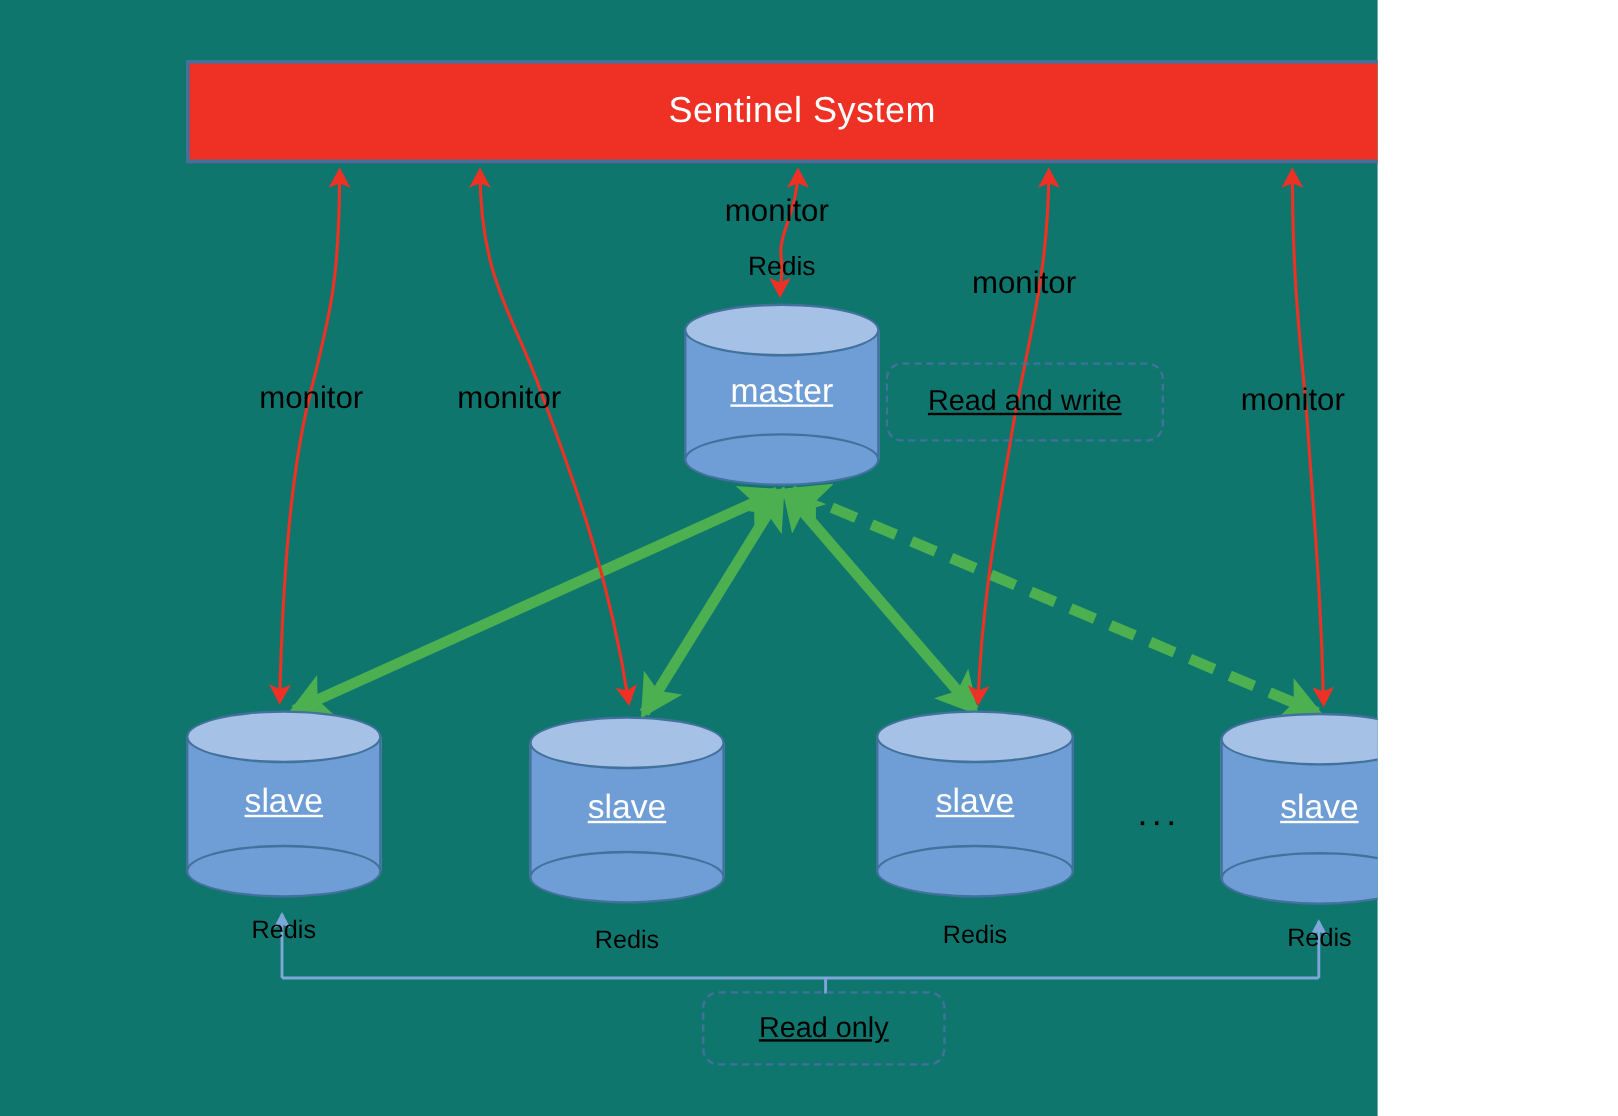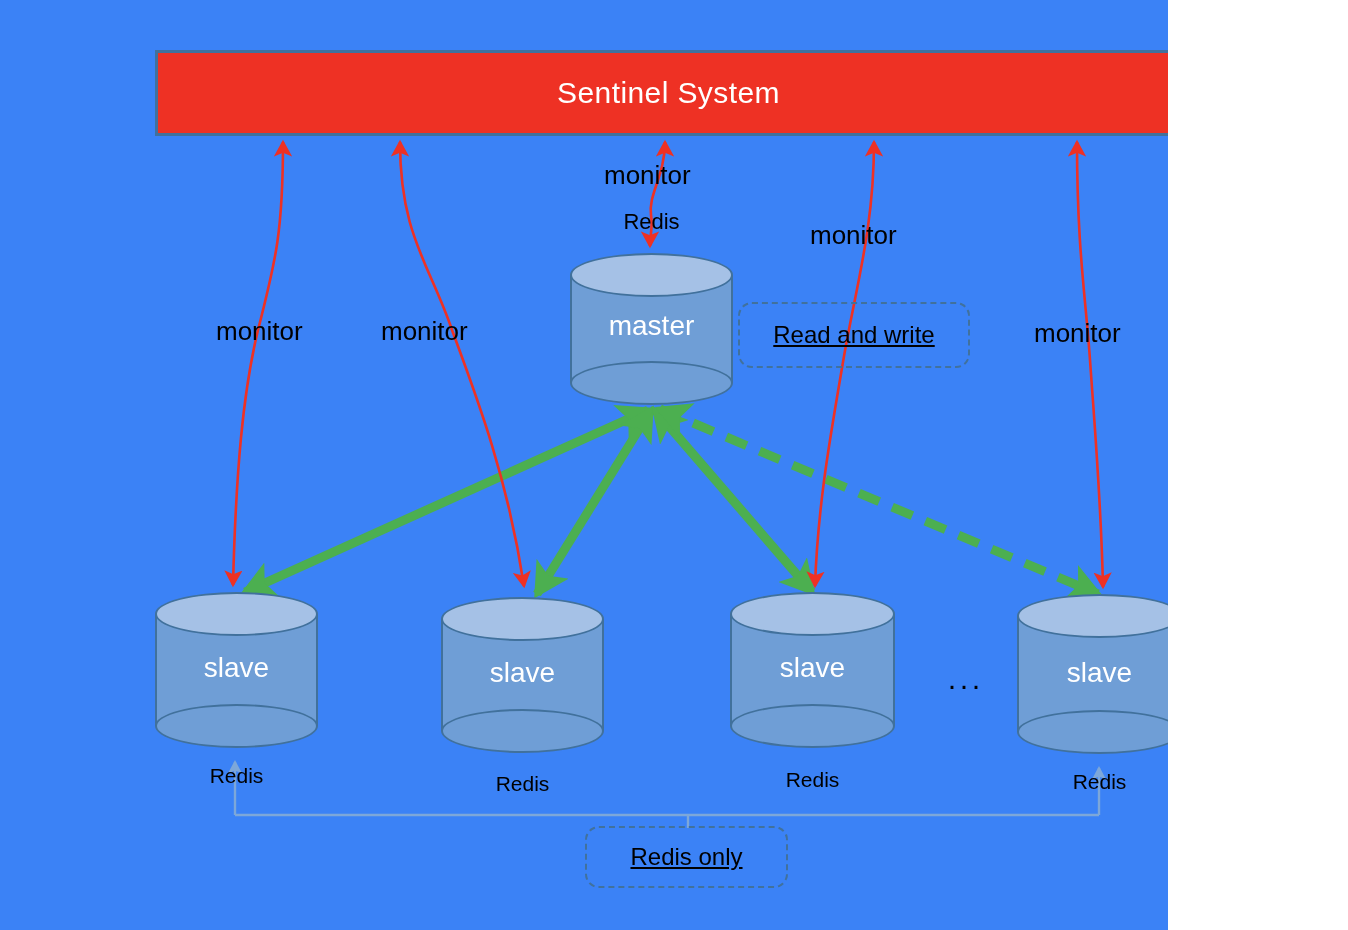--- a/index.html
+++ b/index.html
@@ -8,23 +8,22 @@
     padding: 0;
     background: #ffffff;
   }
   body {
     font-family: "Liberation Sans", sans-serif;
   }
   #canvas {
     position: relative;
     width: 1148px;
     height: 930px;
-    background: #3b82f6;
+    background: #0f766e;
     overflow: hidden;
-    padding-left: 20px;
   }
   #wires {
     position: absolute;
     left: 0;
     top: 0;
     width: 1348px;
     height: 930px;
   }
 
   
@@ -78,20 +77,21 @@
     z-index: 1;
   }
   .cyl .cyl-label {
     position: absolute;
     left: 0;
     right: 0;
     text-align: center;
     color: #ffffff;
     z-index: 4;
     pointer-events: none;
+    text-decoration: underline;
   }
 
   
   .callout {
     position: absolute;
     border: 2px dashed #41719c;
     border-radius: 14px;
     box-sizing: border-box;
     display: flex;
     align-items: center;
@@ -211,16 +211,16 @@
   <div class="flabel" style="left:381px; top:316px; font-size:26px;">monitor</div>
   <div class="flabel" style="left:604px; top:160px; font-size:26px;">monitor</div>
   <div class="flabel" style="left:810px; top:220px; font-size:26px;">monitor</div>
   <div class="flabel" style="left:1034px; top:318px; font-size:26px;">monitor</div>
 
   <div class="callout" style="left:738px; top:302px; width:232px; height:66px; font-size:24px;">
     <span>Read and write</span>
   </div>
 
   <div class="callout" style="left:585px; top:826px; width:203px; height:62px; font-size:24px;">
-    <span>Redis only</span>
+    <span>Read only</span>
   </div>
 
 </div>
 
 </body></html>

